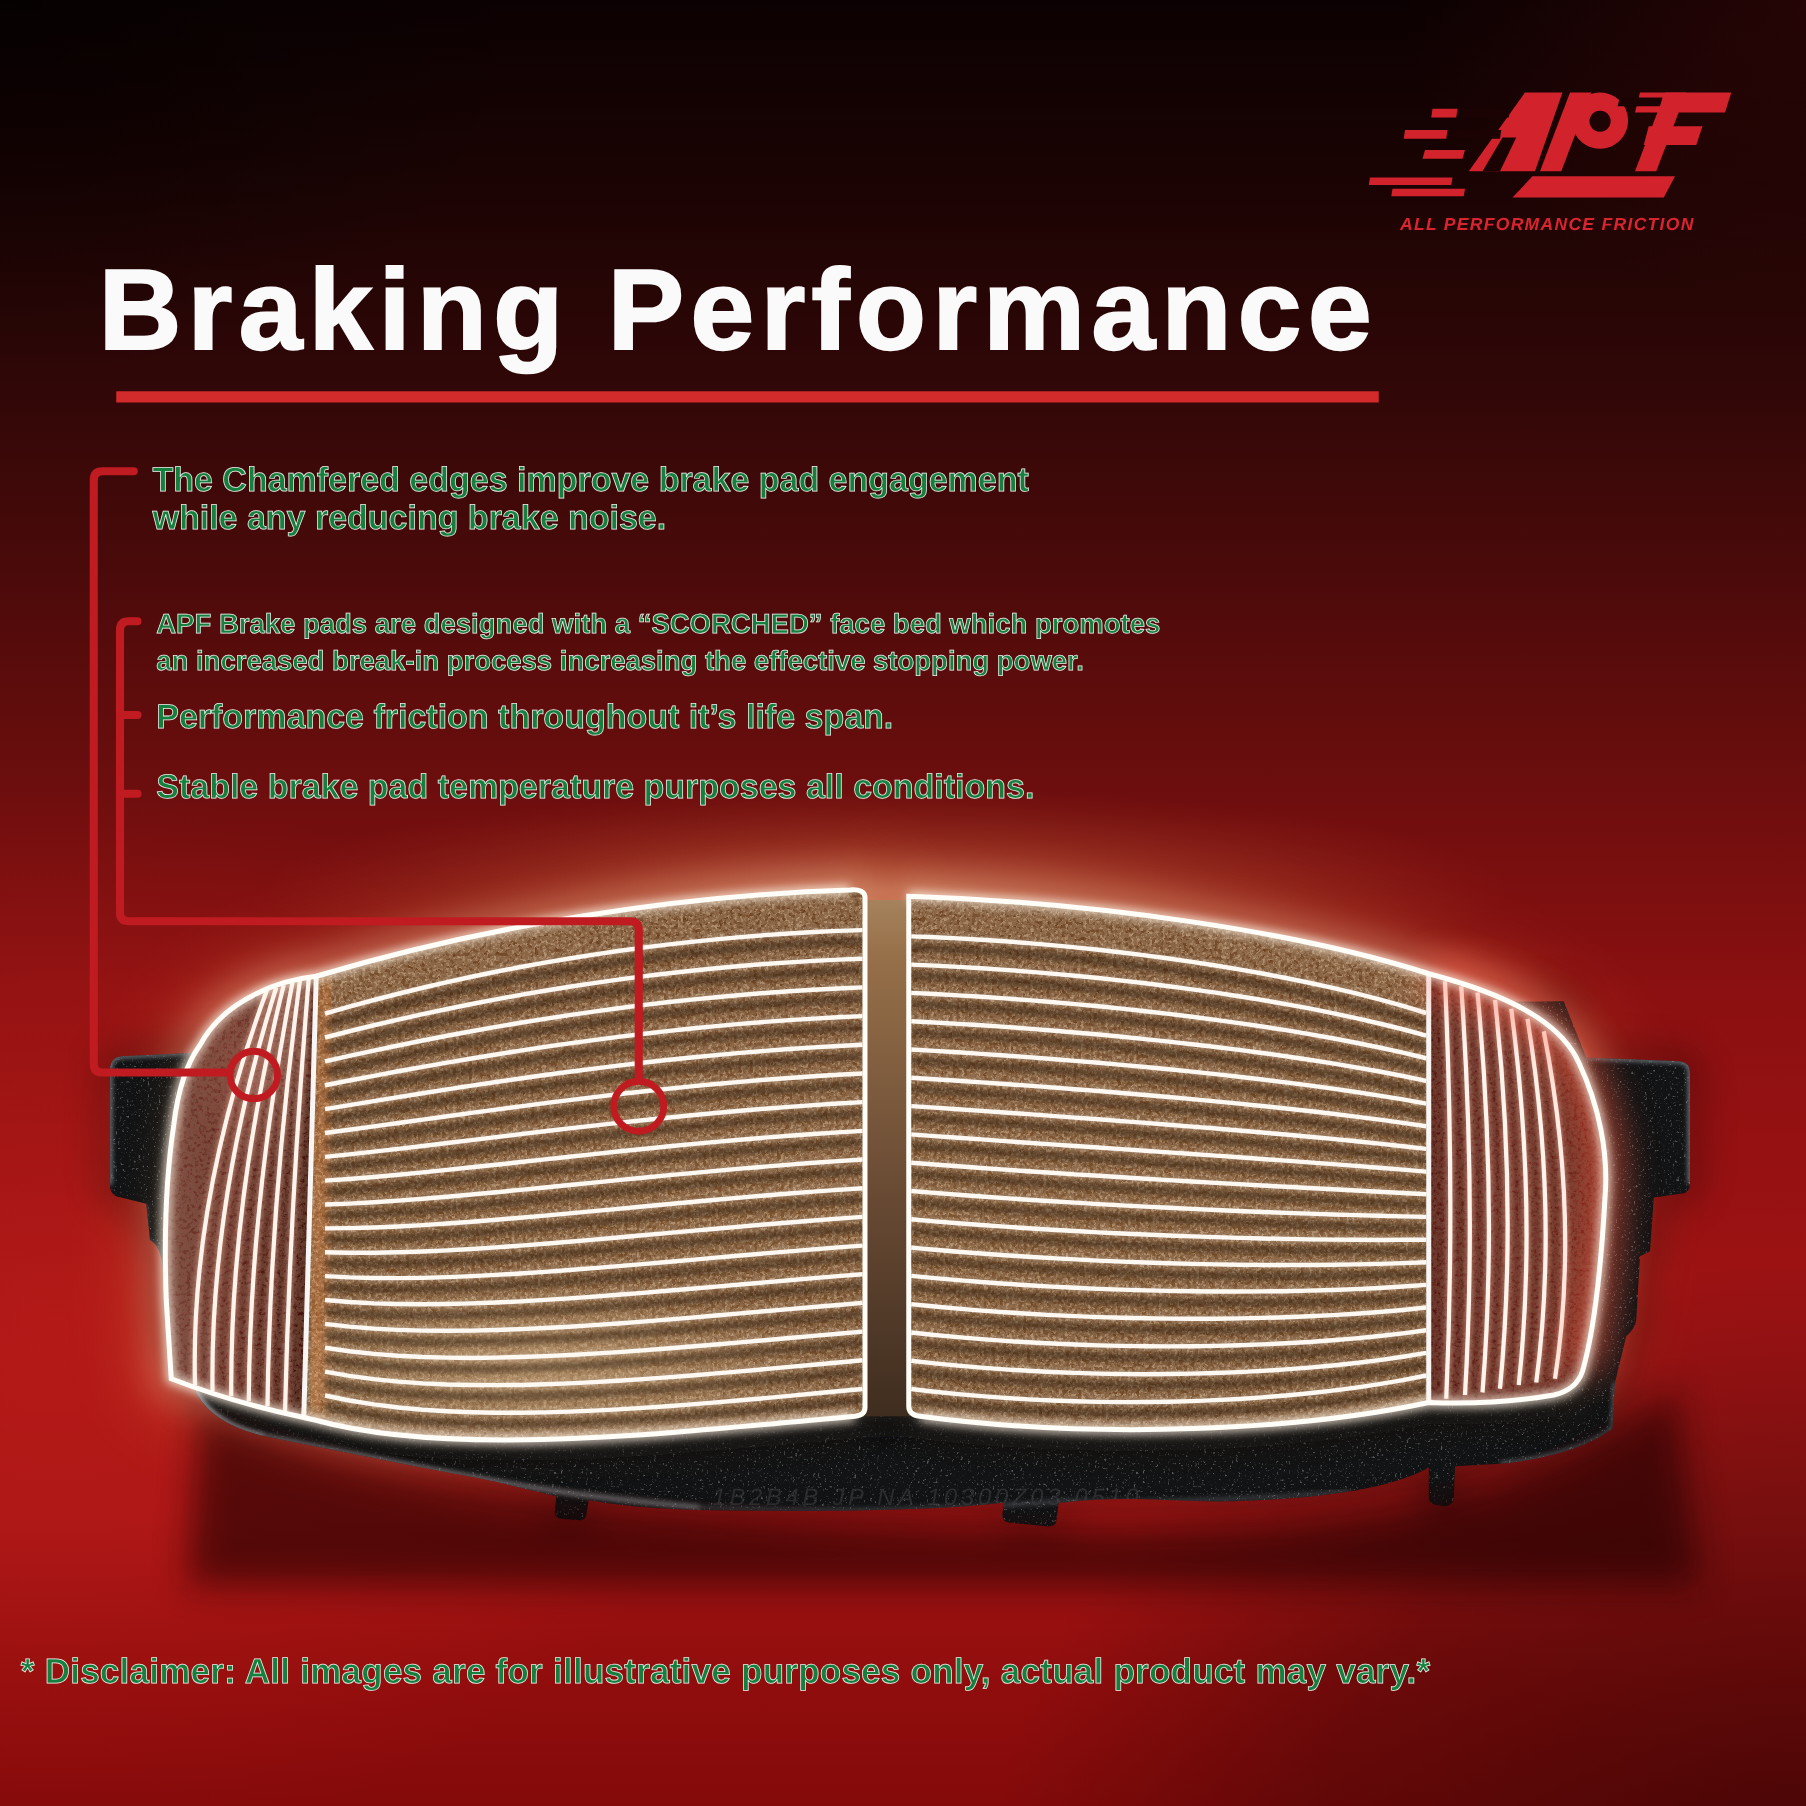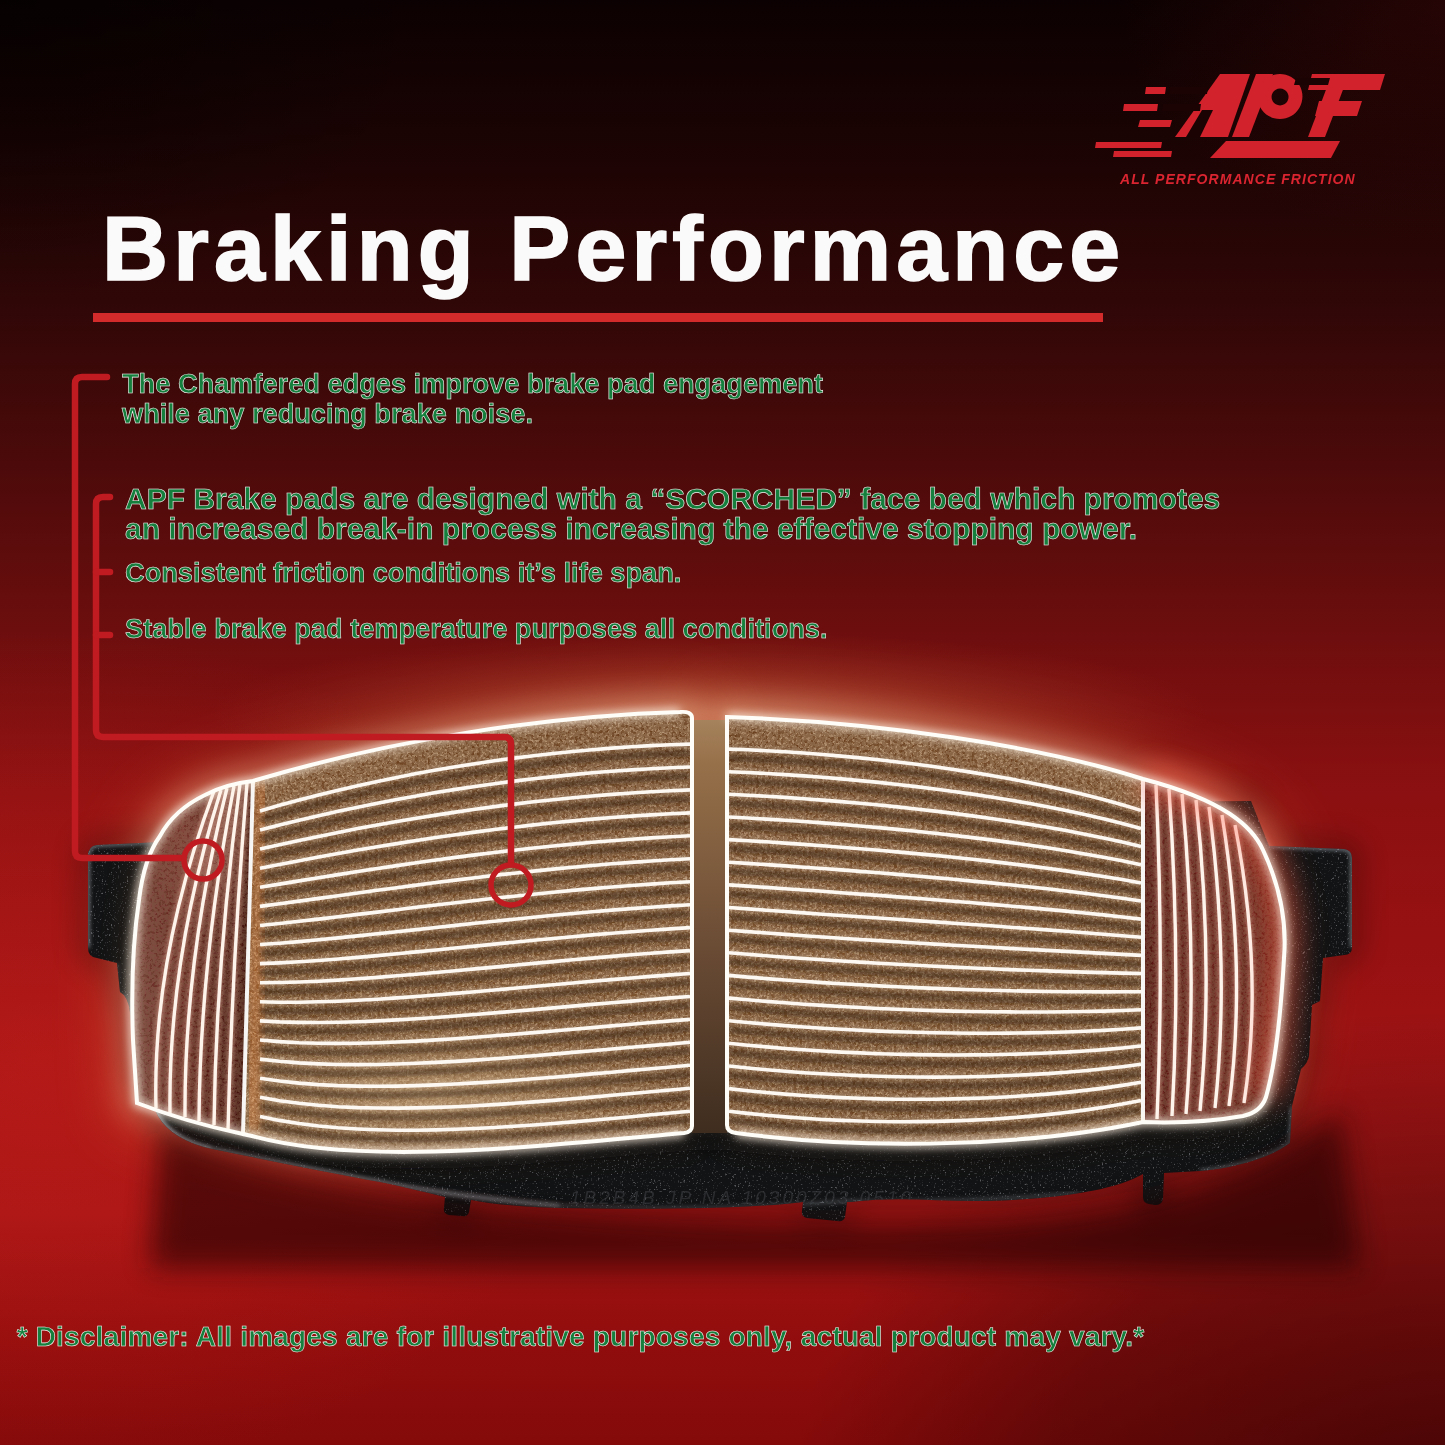--- a/index.html
+++ b/index.html
@@ -3,23 +3,23 @@
 html,body{margin:0;padding:0;width:1445px;height:1445px;overflow:hidden;background:#000;}
 body{position:relative;font-family:"Liberation Sans",sans-serif;}
 #bg{position:absolute;inset:0;
 background:
  radial-gradient(42% 30% at 0% 0%, rgba(0,0,0,0.50), rgba(0,0,0,0) 70%),
  radial-gradient(32% 24% at 100% 0%, rgba(125,18,16,0.22), rgba(125,18,16,0) 70%),
  radial-gradient(68% 50% at 100% 103%, rgba(0,0,0,0.44) 0%, rgba(0,0,0,0.26) 40%, rgba(0,0,0,0) 66%),
  radial-gradient(55% 42% at 3% 73%, rgba(220,40,32,0.32), rgba(220,40,32,0) 70%),
  linear-gradient(180deg,#0c0102 0%,#190303 9%,#300707 21%,#4c0a0a 32%,#6e0e0e 44%,#8c1011 55%,#971112 65%,#a11314 75%,#a41414 84%,#910d0d 93%,#840a0a 100%);}
 .txt{position:absolute;color:#15803d;font-weight:bold;-webkit-text-stroke:0.6px #f2efef;}
-#heading{left:102px;top:196px;font-size:91.5px;letter-spacing:5.15px;color:#fbfafa;white-space:nowrap;-webkit-text-stroke:1.7px #fbfafa;}
+#heading{left:79px;top:196px;font-size:91.5px;letter-spacing:5.15px;color:#fbfafa;white-space:nowrap;-webkit-text-stroke:1.7px #fbfafa;}
 #b1{left:122px;top:369px;font-size:27.2px;line-height:30px;letter-spacing:0;}
-#b2{left:125px;top:484px;font-size:30px;line-height:30px;letter-spacing:0;}
+#b2{left:125px;top:484px;font-size:22px;line-height:30px;letter-spacing:0;}
 #b3{left:125px;top:558px;font-size:27.2px;line-height:30px;letter-spacing:0;}
 #b4{left:125px;top:614px;font-size:27.2px;line-height:30px;letter-spacing:0;}
 #disc{left:0;width:1161px;text-align:center;top:1321px;font-size:28px;letter-spacing:0.2px;}
 #underline{position:absolute;left:93px;top:313px;width:1010px;height:9px;background:#d32a2b;}
 svg{position:absolute;left:0;top:0;}
 </style></head><body>
 <div id="bg"></div>
 <svg width="1445" height="1445" viewBox="0 0 1445 1445">
 <defs>
 <clipPath id="cpL">
@@ -384,15 +384,15 @@
  <path d="M1096,142 L1162,142 L1161,148 L1095,148 Z"></path>
  <path d="M1114,151 L1172,151 L1171,157 L1113,157 Z"></path>
 </g>
 <text x="1120" y="184" font-size="14" font-weight="bold" font-style="italic" fill="#da2530" style="letter-spacing:1.05px">ALL PERFORMANCE FRICTION</text>
 
 </svg>
 <div class="txt" id="heading">Braking Performance</div>
 <div id="underline"></div>
 <div class="txt" id="b1">The Chamfered edges improve brake pad engagement<br>while any reducing brake noise.</div>
 <div class="txt" id="b2">APF Brake pads are designed with a “SCORCHED” face bed which promotes<br>an increased break-in process increasing the effective stopping power.</div>
-<div class="txt" id="b3">Consistent friction conditions it’s life span.</div>
+<div class="txt" id="b3">Performance friction throughout it’s life span.</div>
 <div class="txt" id="b4">Stable brake pad temperature purposes all conditions.</div>
 <div class="txt" id="disc">* Disclaimer: All images are for illustrative purposes only, actual product may vary.*</div>
 
 </body></html>

